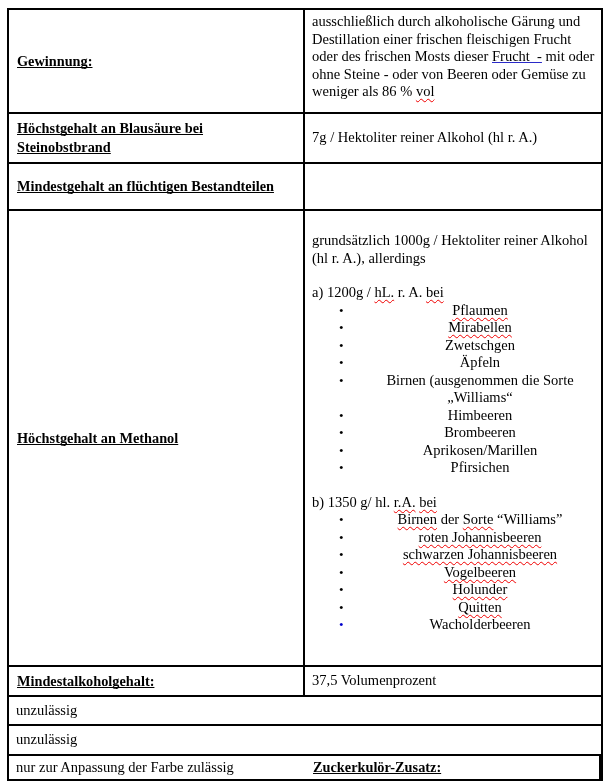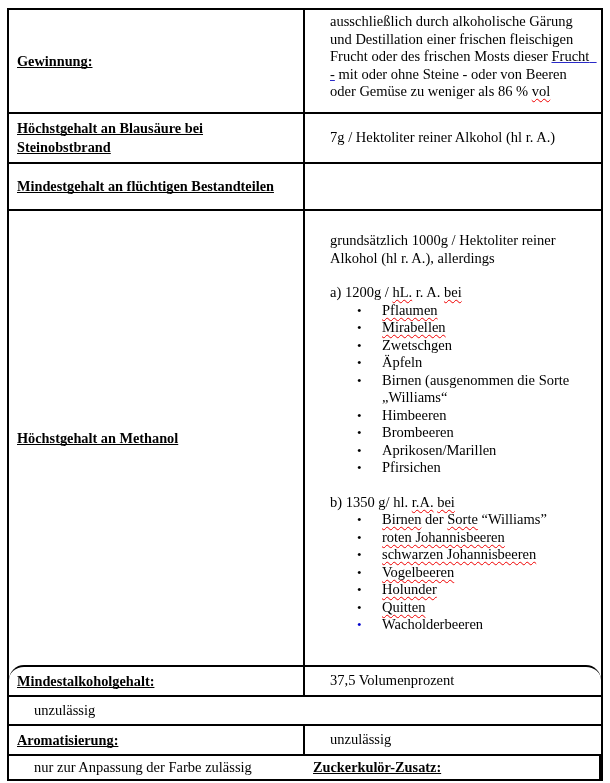--- a/index.html
+++ b/index.html
@@ -33,33 +33,33 @@
     font-weight: bold;
     font-size: 14.3px;
     line-height: 19px;
     text-decoration: underline;
     text-decoration-skip-ink: none;
   }
   .value-cell {
     flex: 1 1 auto;
     display: flex;
     align-items: center;
-    padding-left: 25px;
+    padding-left: 7px;
     padding-right: 5px;
     font-size: 14.5px;
     line-height: 17.5px;
   }
   .value-cell.top { align-items: flex-start; padding-top: 3px; }
   .value-cell.block { display: block; padding-top: 21px; }
   
   .r1 { min-height: 102px; }
   .r2 { min-height: 50px; }
   .r3 { min-height: 47px; gap: 28px; }
   .r4 { min-height: 456px; }
-  .r5 { min-height: 30px; border-radius: 15px; }
+  .r5 { min-height: 30px; }
   .r6 { min-height: 29px; }
   .r7 { min-height: 30px; }
   .r8 { min-height: 25px; }
   .sq {
     text-decoration-line: underline;
     text-decoration-style: wavy;
     text-decoration-color: var(--squiggle, #f00000);
     text-decoration-thickness: 1px;
     text-underline-offset: 2px;
     text-decoration-skip-ink: none;
@@ -68,21 +68,21 @@
     text-decoration: underline;
     text-decoration-color: var(--insertion-underline, #2a2ac8);
     text-decoration-skip-ink: none;
     white-space: pre-wrap;
   }
   .spacer { height: 17px; }
   .m-line { margin: 0; }
   .bullet-row { display: flex; margin-left: 27px; }
   .bullet { flex: 0 0 25px; font-size: 13px; line-height: 17.5px; }
   .bullet.blue { color: var(--blue-bullet, #0000cc); }
-  .b-text { flex: 1 1 auto; }
+  .b-text { flex: 1 1 auto; text-align: center; }
 </style>
 </head>
 <body>
 
 <div class="doc-table">
 
   <div class="row r1">
     <div class="cell label-cell">
       <span class="label">Gewinnung:</span>
     </div>
@@ -199,23 +199,20 @@
     </div>
   </div>
 
   <div class="row r6">
     <div class="cell value-cell">
       <span>unzulässig</span>
     </div>
   </div>
 
   <div class="row r7">
-    <div class="cell label-cell">
-      <span class="label">Aromatisierung:</span>
-    </div>
     <div class="cell value-cell">
       <span>unzulässig</span>
     </div>
   </div>
 
   <div class="row r8">
     <div class="cell value-cell">
       <span>nur zur Anpassung der Farbe zulässig</span>
     </div>
     <div class="cell label-cell">

